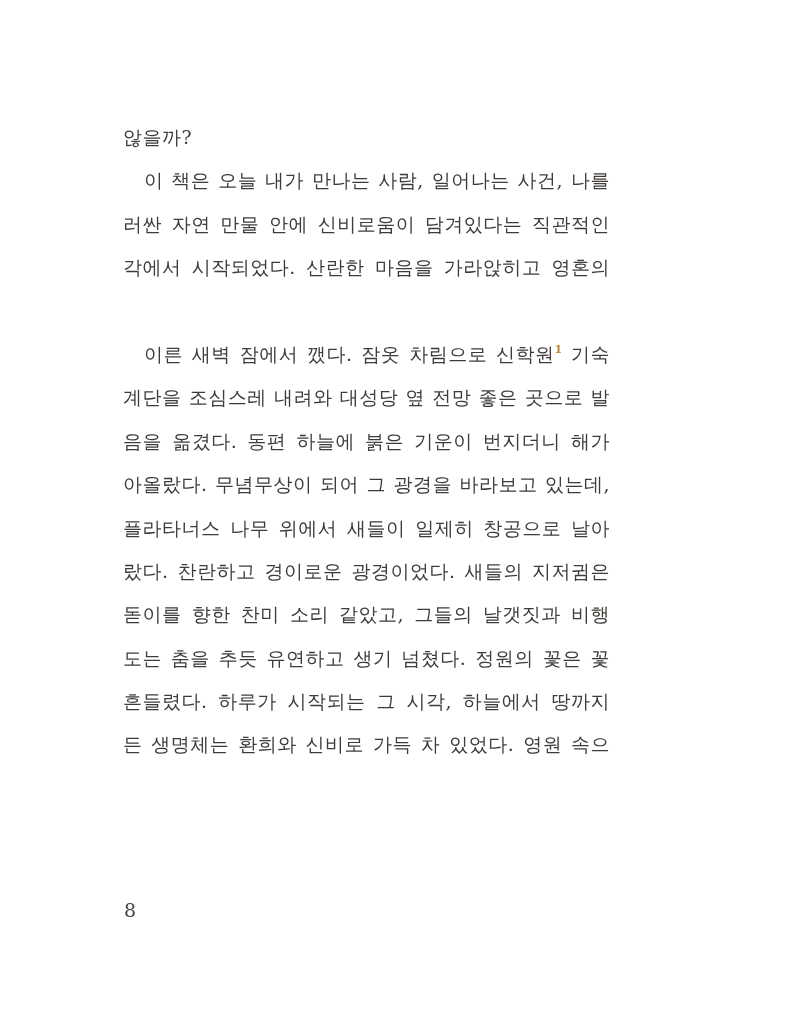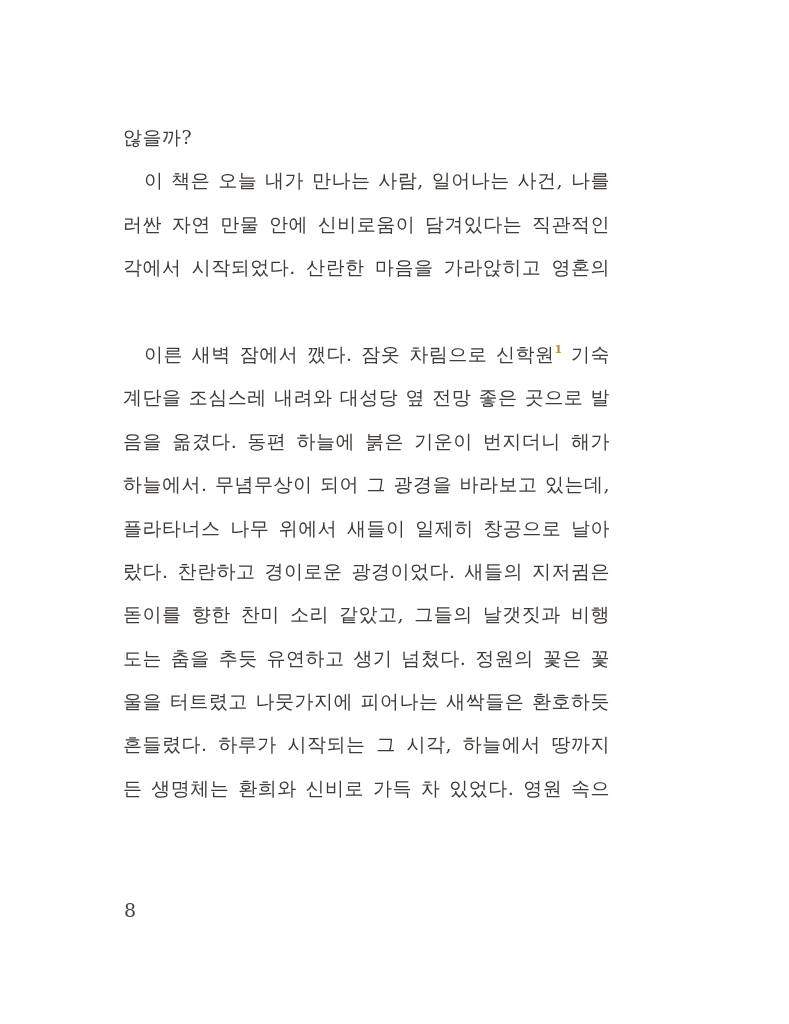--- a/index.html
+++ b/index.html
@@ -64,23 +64,22 @@
 <div class="page">
   <div class="text-block">
       <div class="line">않을까?</div>
       <div class="line fill indent">이 책은 오늘 내가 만나는 사람, 일어나는 사건, 나를 둘</div>
       <div class="line fill">러싼 자연 만물 안에 신비로움이 담겨있다는 직관적인 생</div>
       <div class="line fill">각에서 시작되었다. 산란한 마음을 가라앉히고 영혼의 등</div>
       <div class="line gap"></div>
       <div class="line fill indent">이른 새벽 잠에서 깼다. 잠옷 차림으로 신학원<sup class="footnote-marker">1</sup> 기숙사</div>
       <div class="line fill">계단을 조심스레 내려와 대성당 옆 전망 좋은 곳으로 발걸</div>
       <div class="line fill">음을 옮겼다. 동편 하늘에 붉은 기운이 번지더니 해가 솟</div>
-      <div class="line fill">하늘에서. 무념무상이 되어 그 광경을 바라보고 있는데,</div>
+      <div class="line fill">아올랐다. 무념무상이 되어 그 광경을 바라보고 있는데,</div>
       <div class="line fill">플라타너스 나무 위에서 새들이 일제히 창공으로 날아올</div>
       <div class="line fill">랐다. 찬란하고 경이로운 광경이었다. 새들의 지저귐은 해</div>
       <div class="line fill">돋이를 향한 찬미 소리 같았고, 그들의 날갯짓과 비행 궤</div>
       <div class="line fill">도는 춤을 추듯 유연하고 생기 넘쳤다. 정원의 꽃은 꽃망</div>
-      <div class="line fill">울을 터트렸고 나뭇가지에 피어나는 새싹들은 환호하듯</div>
       <div class="line fill">흔들렸다. 하루가 시작되는 그 시각, 하늘에서 땅까지 모</div>
       <div class="line fill">든 생명체는 환희와 신비로 가득 차 있었다. 영원 속으로</div>
     </div>
   <div class="page-number">8</div>
 </div>
 
 </body></html>

